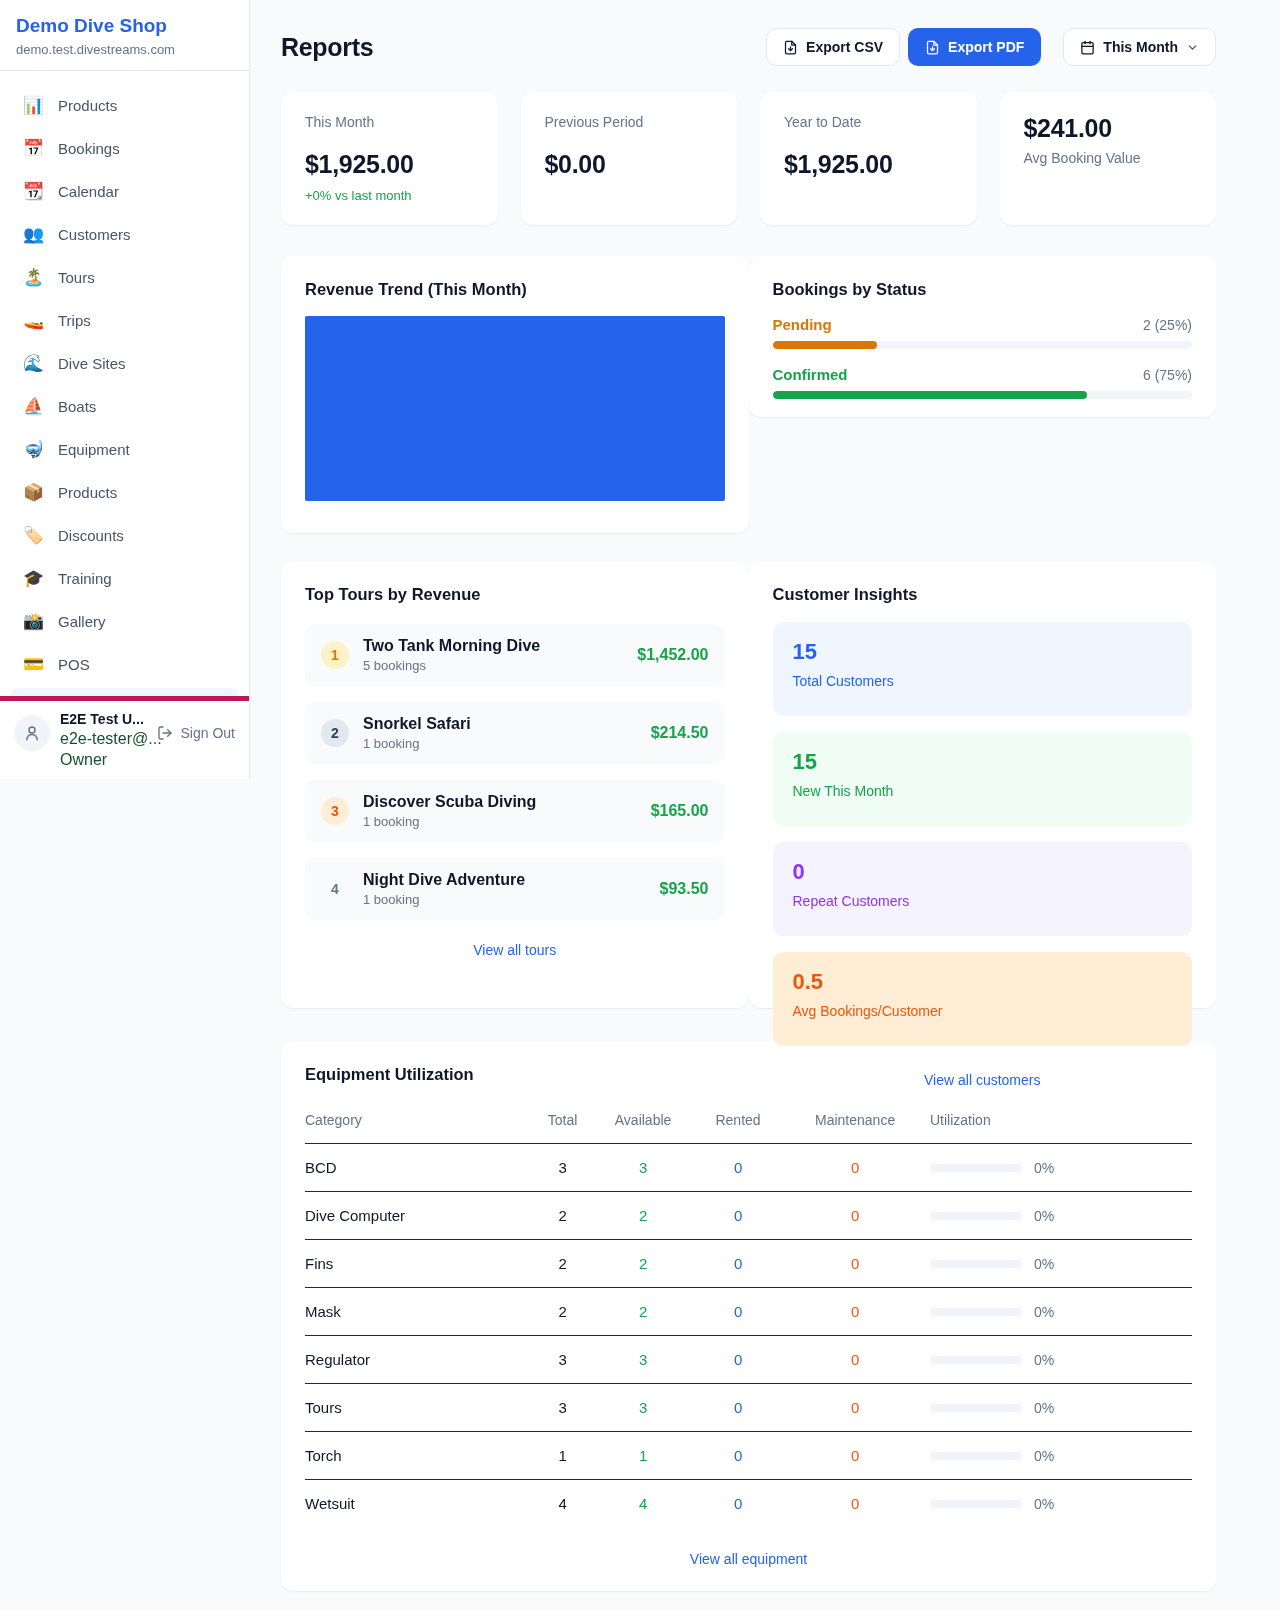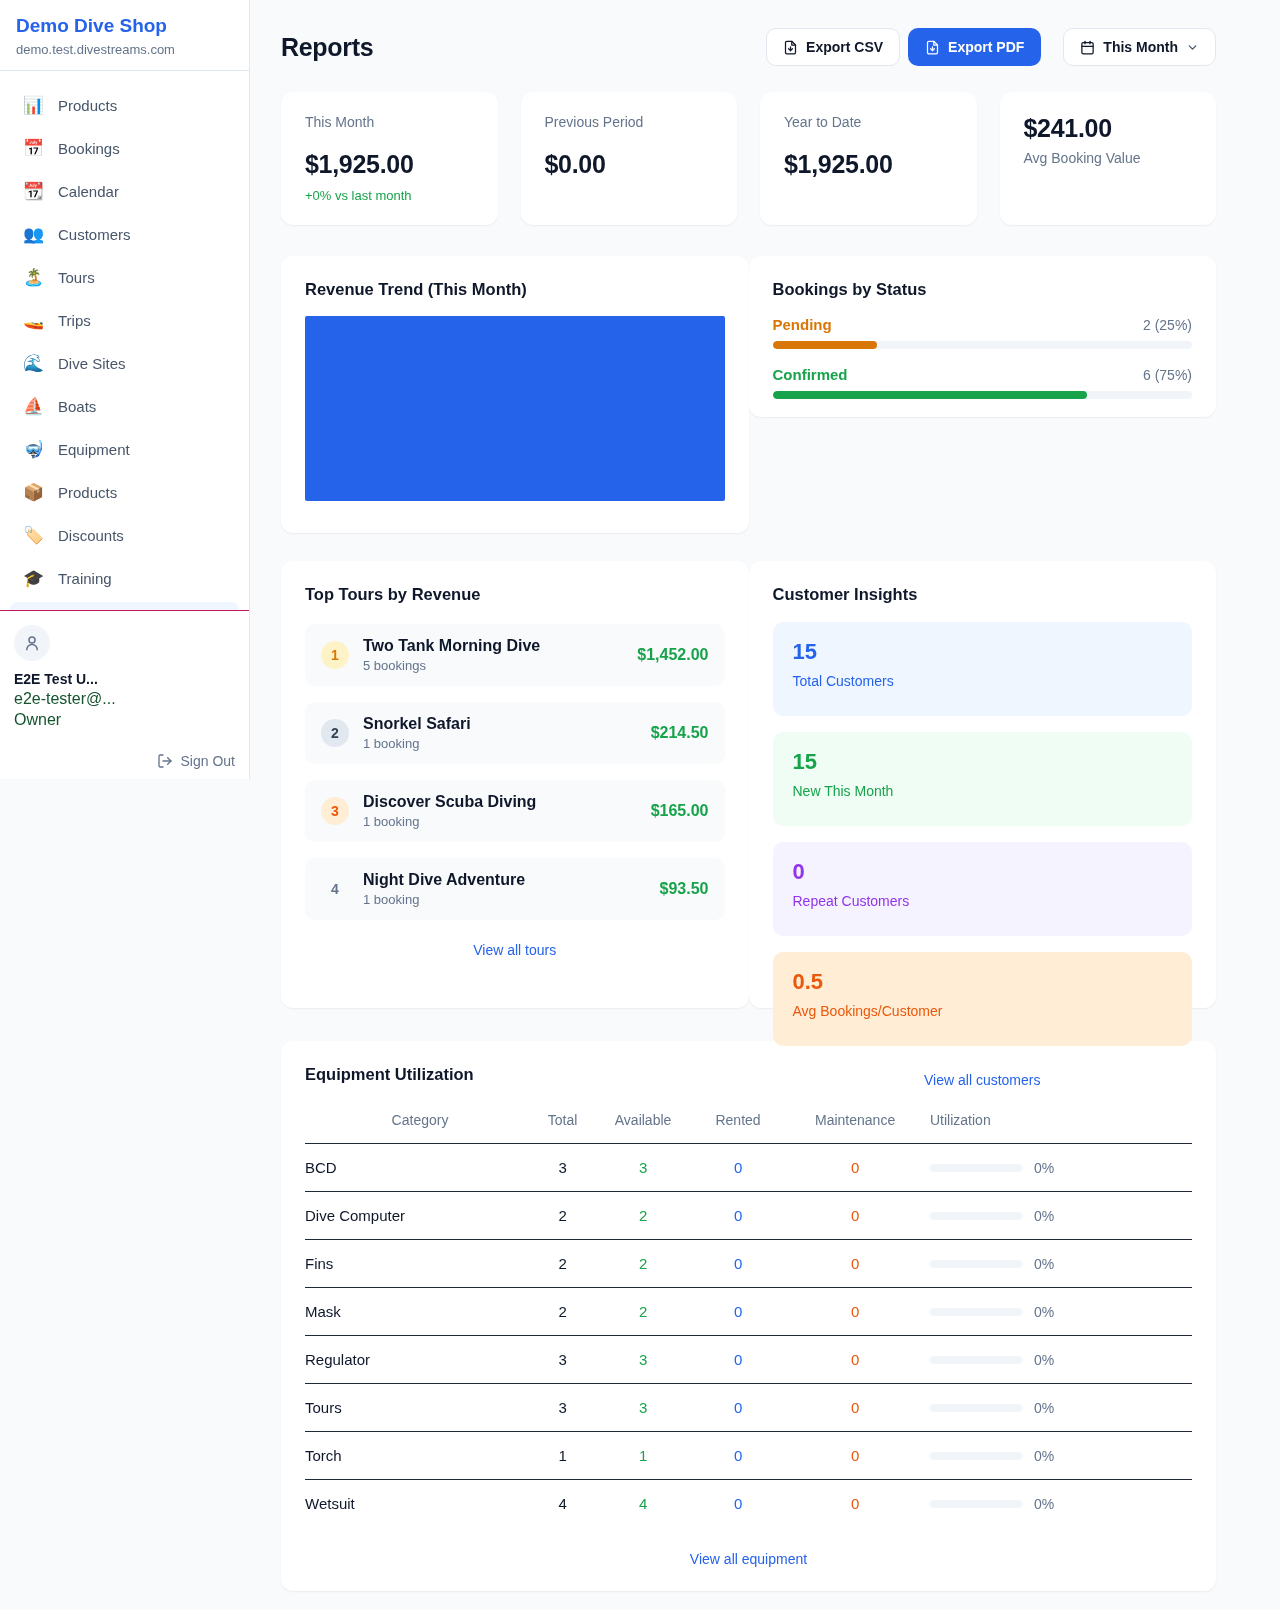--- a/index.html
+++ b/index.html
@@ -22,22 +22,22 @@
   .brand-domain { color:#64748b; font-size:13px; margin-top:5px; }
   .nav { padding:13px 10px 0 10px; flex:1; overflow:hidden; }
   .nav-item {
     display:flex; align-items:center; gap:13px;
     height:43px; padding:0 13px; border-radius:8px;
     color:#475569; font-size:15px; cursor:pointer;
   }
   .nav-icon { width:22px; font-size:17px; text-align:center; flex:none; }
   .nav-active-partial { height:8px; border-radius:8px 8px 0 0; background:#eff6ff; margin:0 0px; }
   .user-panel {
-    border-top:1px solid #be185d; background:#fff;
-    padding:10px 14px; display:flex; align-items:flex-start; gap:10px;flex-direction:column;
+    border-top:5px solid #be185d; background:#fff;
+    padding:10px 14px; display:flex; align-items:flex-start; gap:10px;
   }
   .avatar {
     width:36px; height:36px; border-radius:50%; background:#f1f5f9;
     display:flex; align-items:center; justify-content:center; flex:none; margin-top:4px;
   }
   .user-meta { min-width:0; }
   .user-name { font-size:14px; font-weight:bold; color:#0f172a; white-space:nowrap; }
   .user-email, .user-role { font-size:16px; color:#14532d; margin-top:3px; white-space:nowrap; }
   .signout { margin-left:auto; display:flex; align-items:center; gap:8px; color:#64748b; font-size:14px; margin-top:14px; cursor:pointer; flex:none; }
   
@@ -95,21 +95,21 @@
   .tiles { display:grid; grid-template-columns:1fr; gap:16px; margin-top:18px; }
   .tile { border-radius:10px; padding:17px 20px; height:94px; }
   .tile-value { font-size:22px; font-weight:800; }
   .tile-label { font-size:14px; margin-top:8px; }
   
   .equip-table { width:100%; border-collapse:collapse; margin-top:20px; }
   .equip-table th {
     font-size:14px; color:#64748b; font-weight:normal; text-align:center;
     padding:8px 0 15px; border-bottom:1px solid #1f2937;
   }
-  .equip-table th:first-child { text-align:center; width:230px; }
+  .equip-table th:first-child { text-align:left; width:230px; }
   .equip-table th:last-child { text-align:left; width:262px; }
   .equip-table td { padding:15px 0; font-size:15px; text-align:center; border-bottom:1px solid #1f2937; }
   .equip-table tr:last-child td { border-bottom:none; }
   .equip-table td.cat { text-align:left; font-weight:500; color:#0f172a; }
   .equip-table td.avail { color:#16a34a; }
   .equip-table td.rent { color:#2563eb; }
   .equip-table td.maint { color:#ea580c; }
   .util-cell { display:flex; align-items:center; gap:12px; }
   .util-track { width:92px; height:8px; border-radius:4px; background:#f1f5f9; overflow:hidden; }
   .util-pct { font-size:14px; color:#64748b; }

